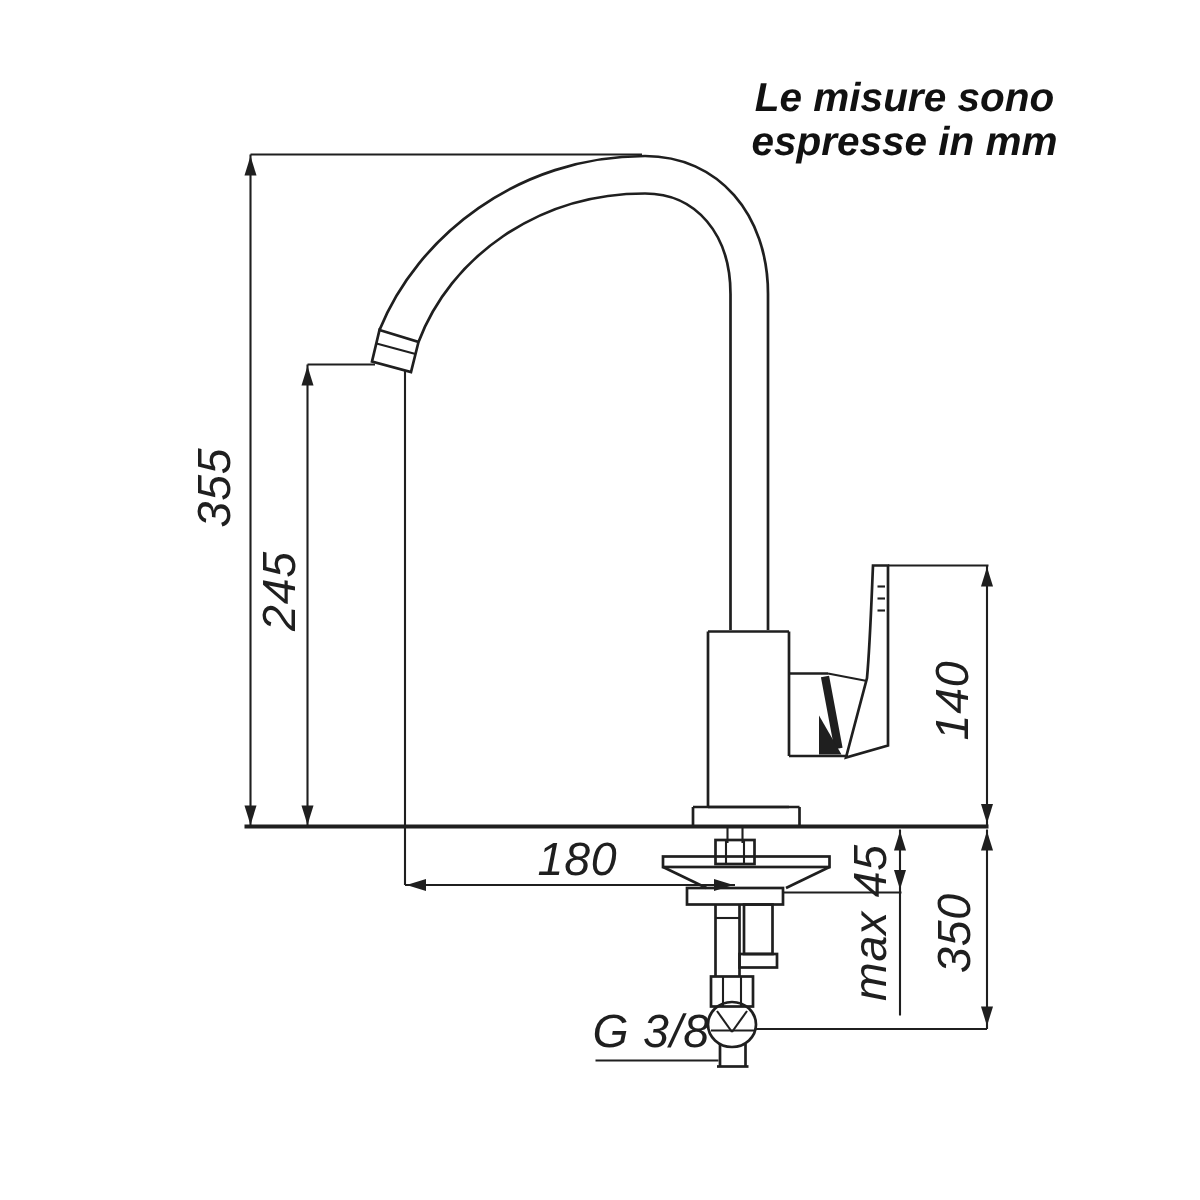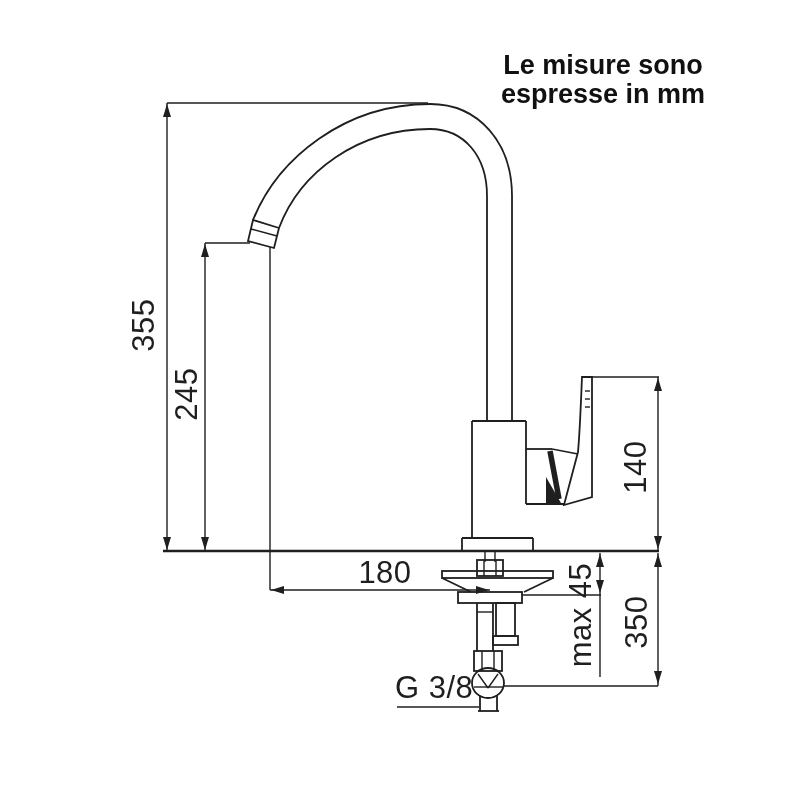--- a/index.html
+++ b/index.html
@@ -9,20 +9,21 @@
     width: 800px;
     height: 800px;
     font-family: "Liberation Sans", sans-serif;
   }
   .stage {
     position: relative;
     width: 800px;
     height: 800px;
     background: #ffffff;
     overflow: hidden;
+    font-style: italic;
   }
   svg { display: block; }
   .draw   { fill: none; stroke: #1f1f1f; stroke-width: 1.8; stroke-linejoin: miter; }
   .thin   { fill: none; stroke: #1f1f1f; stroke-width: 1.4; }
   .thick  { fill: none; stroke: #1f1f1f; stroke-width: 2.6; }
   .lever  { fill: none; stroke: #1f1f1f; stroke-width: 5.5; }
   .solid  { fill: #1f1f1f; stroke: none; }
   .dimtxt {
     font-family: "Liberation Sans", sans-serif;
     font-size: 31px;

